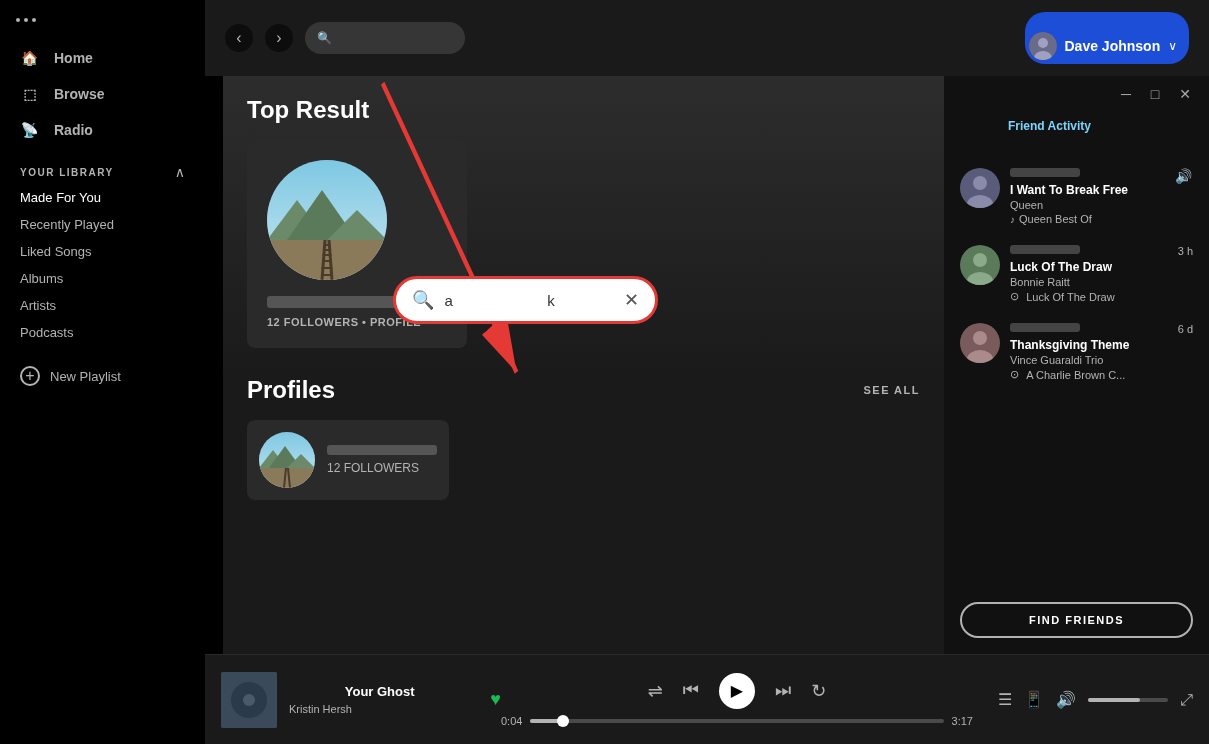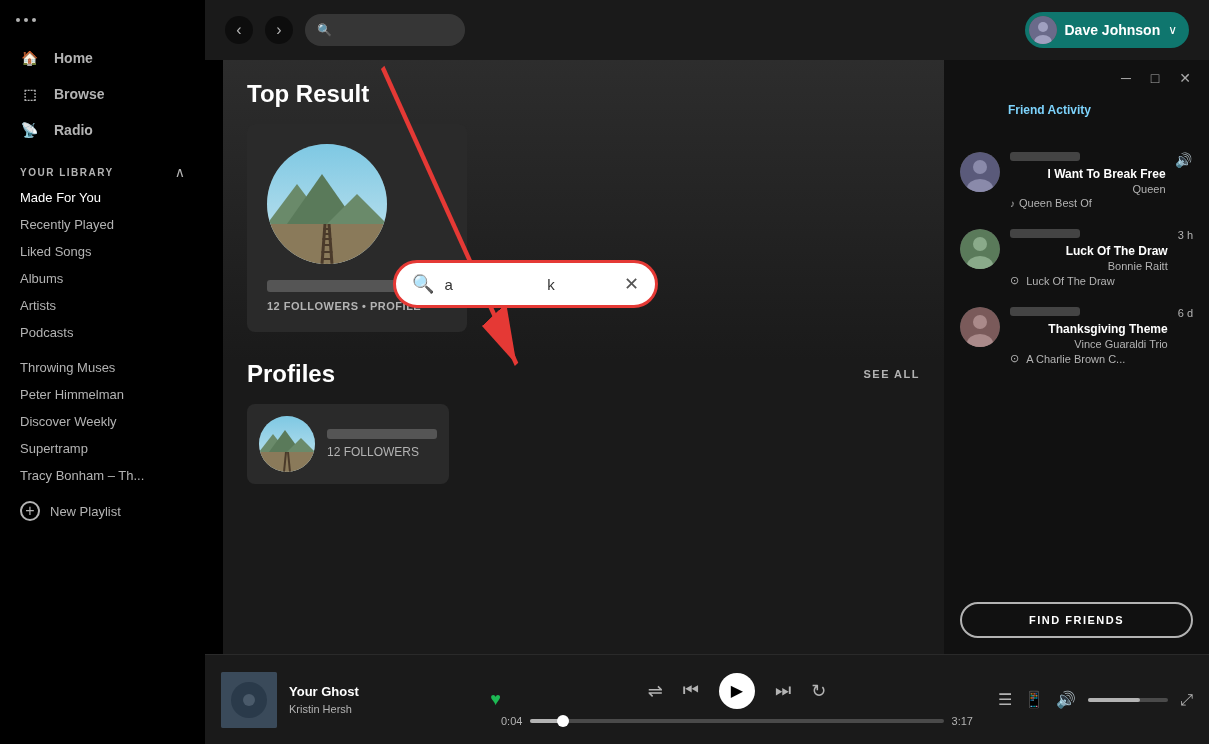--- a/index.html
+++ b/index.html
@@ -206,23 +206,23 @@
     .top-bar-right {
       display: flex;
       align-items: center;
       gap: 8px;
     }
 
     .user-area {
       display: flex;
       align-items: center;
       gap: 8px;
-      background: #0f766e;
+      background: #1d4ed8;
       border-radius: 20px;
-      padding: 4px 12px 4px 4px;
+      padding: 20px 12px 4px 4px;
       cursor: pointer;
     }
 
     .user-avatar {
       width: 28px;
       height: 28px;
       border-radius: 50%;
       background: #5a5a5a;
       overflow: hidden;
       display: flex;
@@ -420,21 +420,20 @@
     }
 
     .friend-avatar svg {
       width: 100%;
       height: 100%;
     }
 
     .friend-info {
       flex: 1;
       min-width: 0;
-      text-align: right;
     }
 
     .friend-name-bar {
       width: 70px;
       height: 9px;
       background: #444;
       border-radius: 3px;
       margin-bottom: 6px;
     }
 
@@ -514,20 +513,21 @@
     .np-song-info {
       flex: 1;
       min-width: 0;
     }
 
     .np-song-name {
       font-size: 13px;
       font-weight: 600;
       color: #fff;
       margin-bottom: 4px;
+      text-align: center;
     }
 
     .np-artist {
       font-size: 11px;
       color: #b3b3b3;
     }
 
     .np-heart {
       color: #1db954;
       font-size: 18px;
@@ -719,37 +719,20 @@
         </div>
         <div class="library-item">
           <span>Artists</span>
         </div>
         <div class="library-item">
           <span>Podcasts</span>
         </div>
       </div>
 
       <div class="playlists-section">
-        <div class="library-items">
-          <div class="library-item">
-            <span>Throwing Muses</span>
-          </div>
-          <div class="library-item">
-            <span>Peter Himmelman</span>
-          </div>
-          <div class="library-item">
-            <span>Discover Weekly</span>
-          </div>
-          <div class="library-item">
-            <span>Supertramp</span>
-          </div>
-          <div class="library-item">
-            <span>Tracy Bonham – Th...</span>
-          </div>
-        </div>
       </div>
 
       <div class="new-playlist">
         <div class="plus-circle">+</div>
         <span>New Playlist</span>
       </div>
     </div>
 
     <div style="flex:1; display:flex; flex-direction:column; overflow:hidden;">
 

